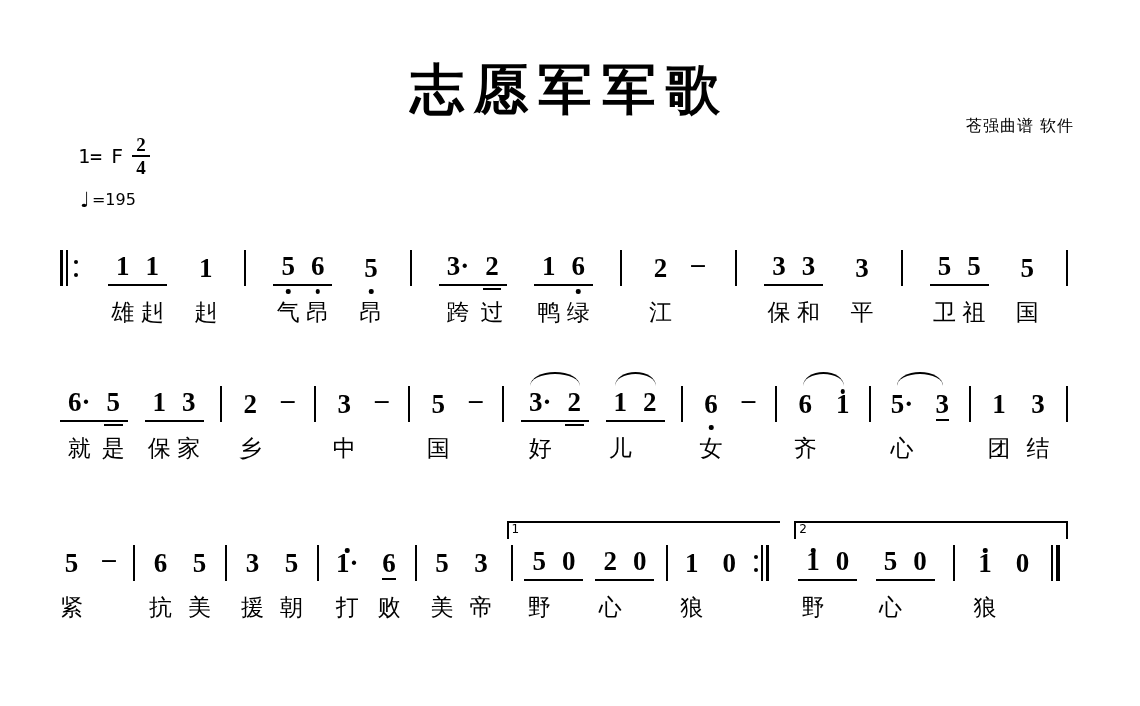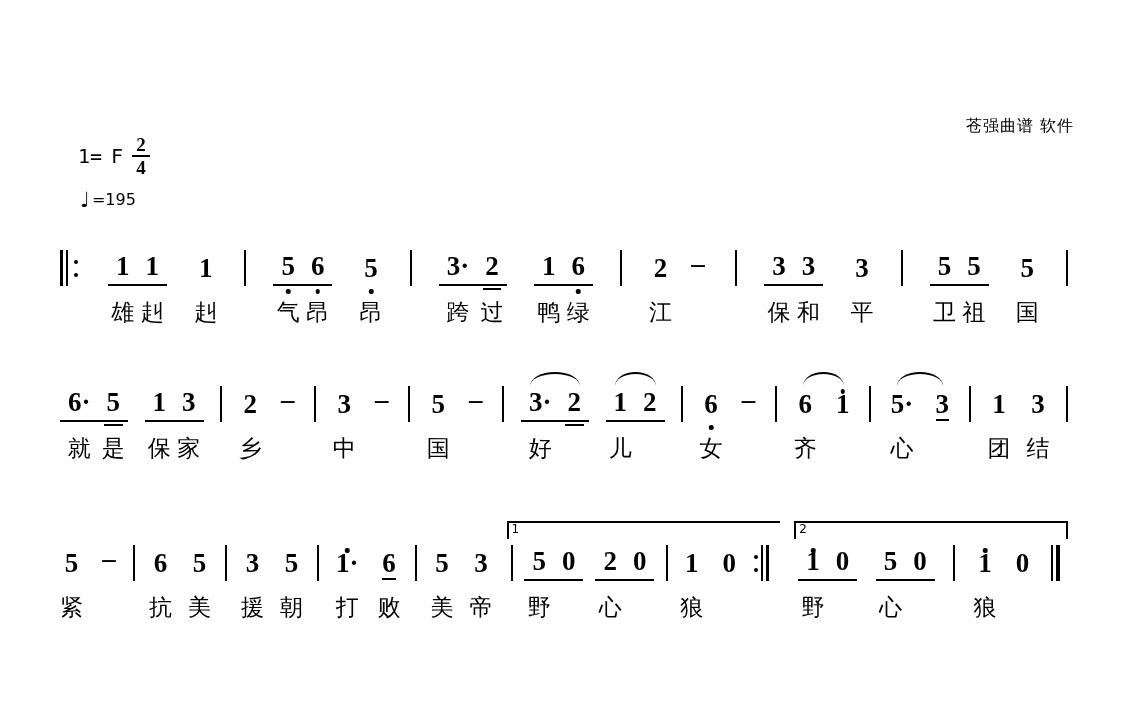--- a/index.html
+++ b/index.html
@@ -64,20 +64,21 @@
   .vbr{position:absolute;top:-24px;left:0;right:0;height:16px;
        border-top:2px solid #000;border-left:2px solid #000;}
   .volta.right .vbr{border-right:2px solid #000;}
   .vlbl{position:absolute;top:-22px;left:5px;font-size:12px;line-height:12px;}
 </style>
 </head>
 <body>
 
 <div class="page">
 
+  <div class="title">志愿军军歌</div>
 
   <div class="credit">苍强曲谱 软件</div>
 
   <div class="keysig">
     <span>1=</span>
     <span>F</span>
     <span class="frac">
       <span class="num">2</span>
       <span class="den">4</span>
     </span>

